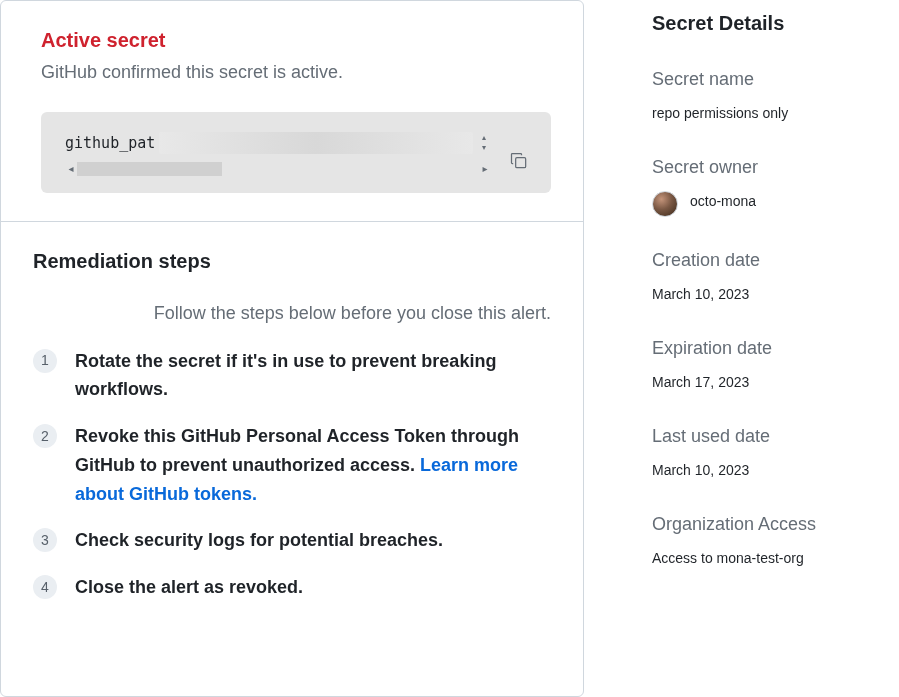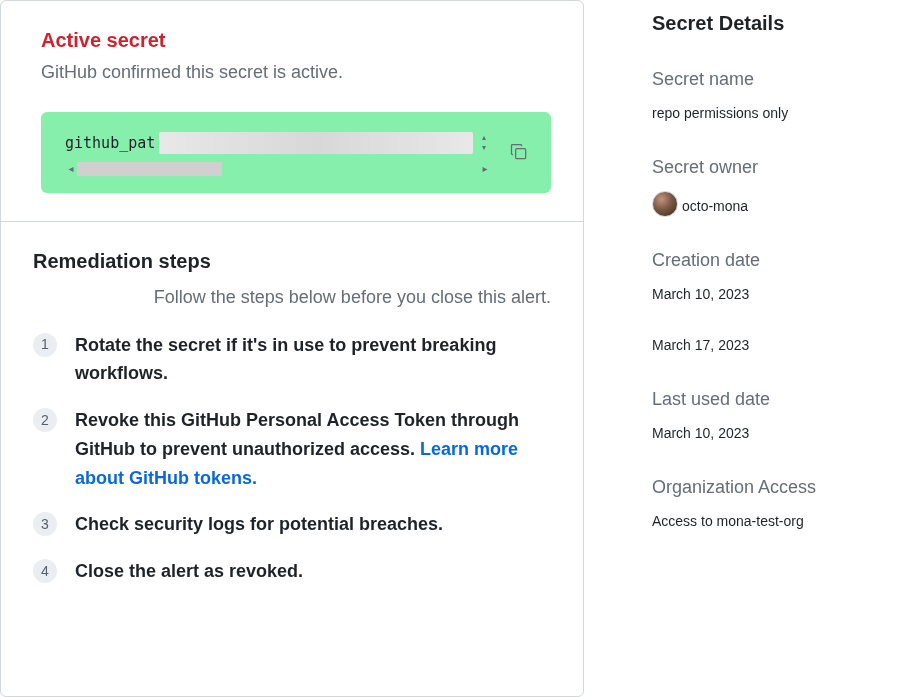--- a/index.html
+++ b/index.html
@@ -34,25 +34,25 @@
       font-size: 20px;
       font-weight: 600;
       margin-bottom: 4px;
     }
     .alert-subtitle {
       color: #656d76;
       font-size: 18px;
       margin-bottom: 26px;
     }
     .secret-box {
-      background: #86efac;
+      background: #e5e5e5;
       border-radius: 6px;
       padding: 20px 16px 16px 24px;
       display: flex;
-      align-items: flex-start;
+      align-items: flex-end;
       gap: 12px;
     }
     .secret-content {
       flex: 1;
     }
     .secret-value-row {
       display: flex;
       align-items: center;
       gap: 4px;
     }
@@ -121,21 +121,21 @@
       stroke: #656d76;
       stroke-width: 1.5;
     }
     .remediation-section {
       padding: 24px 32px;
     }
     .remediation-title {
       font-size: 20px;
       font-weight: 600;
       color: #1f2328;
-      margin-bottom: 8px;
+      margin-bottom: 24px;
     }
     .remediation-subtitle {
       color: #656d76;
       font-size: 18px;
       margin-bottom: 20px;
       text-align: right;
     }
     .steps-list {
       list-style: none;
     }
@@ -187,22 +187,22 @@
       color: #656d76;
       font-size: 18px;
       margin-bottom: 10px;
     }
     .detail-value {
       color: #1f2328;
       font-size: 14px;
     }
     .owner-row {
       display: flex;
-      align-items: flex-end;
-      gap: 4px;
+      align-items: flex-start;
+      gap: 12px;
     }
     .avatar {
       width: 26px;
       height: 26px;
       border-radius: 50%;
       background: radial-gradient(circle at 35% 30%, #c4947a 0%, #7a5844 45%, #3a2818 100%);
       border: 1px solid #d0d7de;
     }
   </style>
 </head>
@@ -280,20 +280,21 @@
         <span>octo-mona</span>
       </div>
     </div>
 
     <div class="detail-group">
       <div class="detail-label">Creation date</div>
       <div class="detail-value">March 10, 2023</div>
     </div>
 
     <div class="detail-group">
+      <div class="detail-label">Expiration date</div>
       <div class="detail-value">March 17, 2023</div>
     </div>
 
     <div class="detail-group">
       <div class="detail-label">Last used date</div>
       <div class="detail-value">March 10, 2023</div>
     </div>
 
     <div class="detail-group">
       <div class="detail-label">Organization Access</div>

